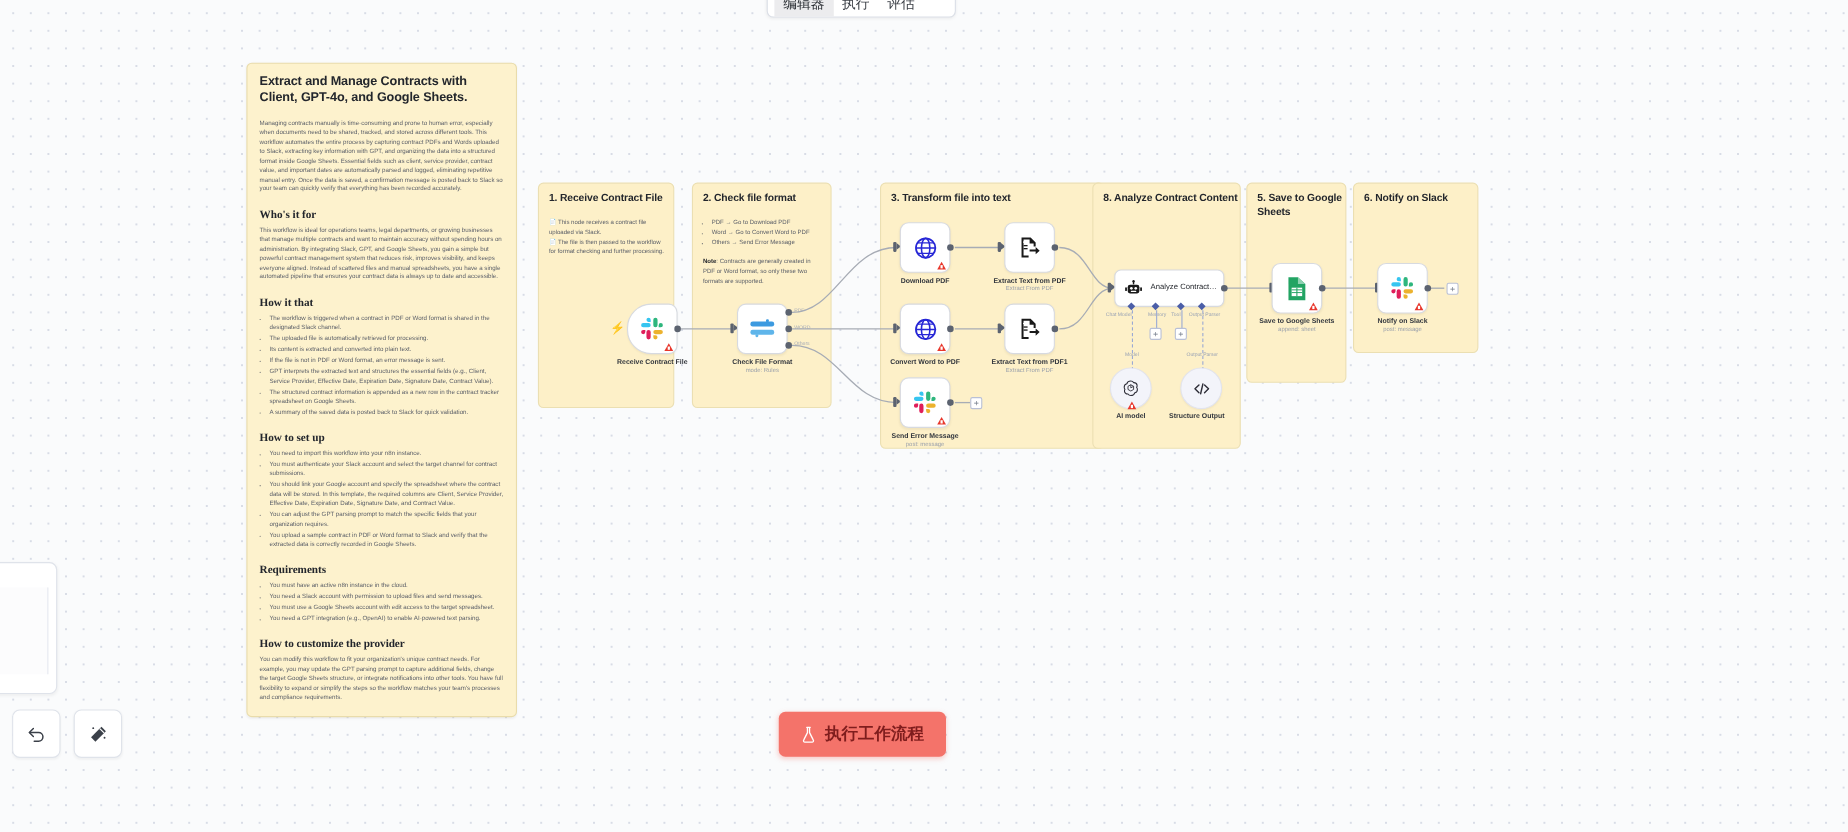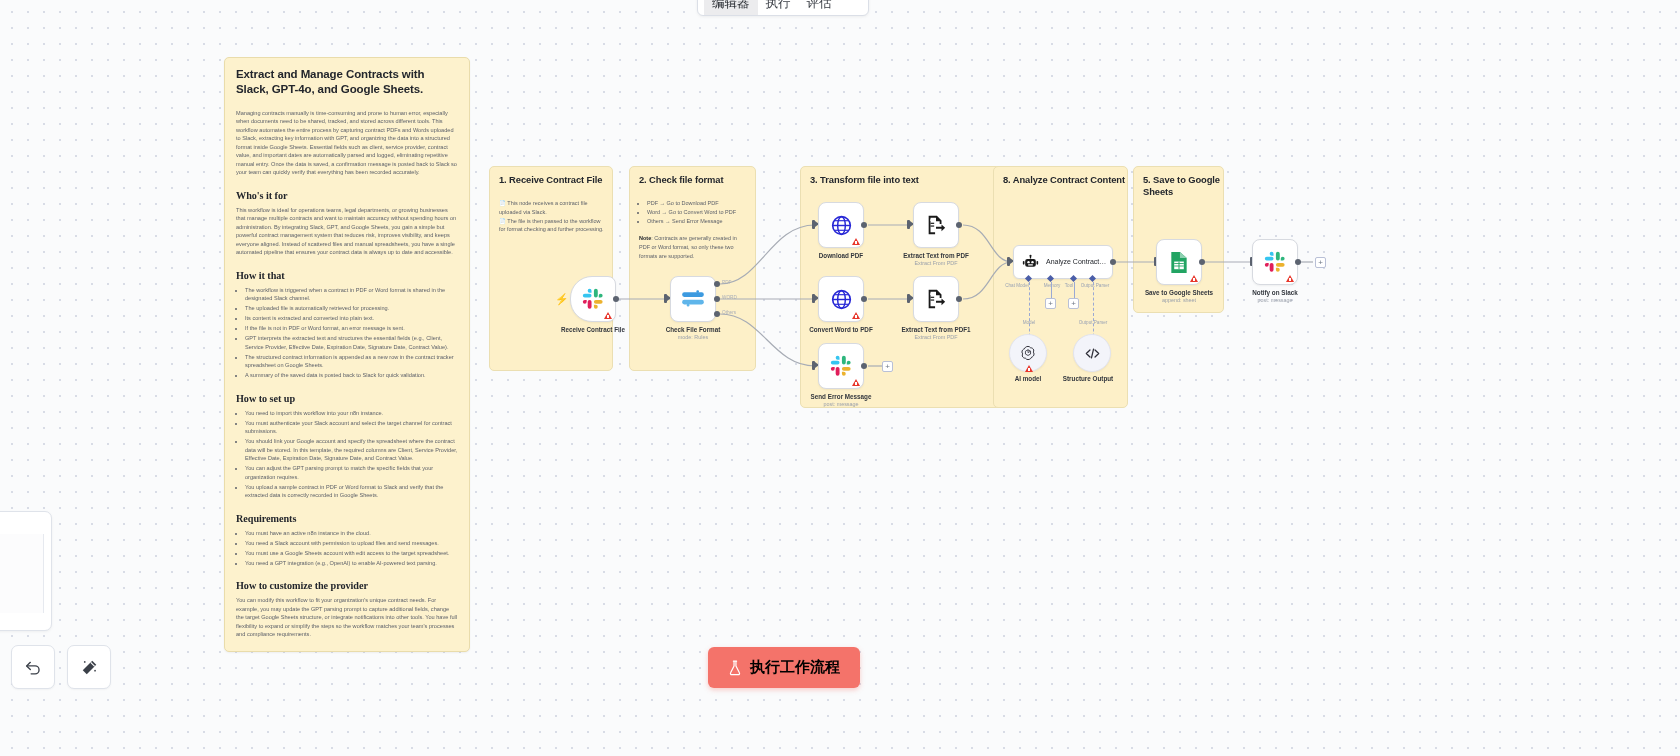--- a/index.html
+++ b/index.html
@@ -207,35 +207,35 @@
   
   .runbtn {
     position: absolute; left: 708px; top: 647px;
     width: 152px; height: 41px;
     background: #f4736a;
     border-radius: 6px;
     display: flex; align-items: center; justify-content: center;
     gap: 8px; cursor: pointer;
     box-shadow: 0 2px 5px rgba(244,115,106,.35);
   }
-  .runbtn .lbl { color: #000000; font-size: 15px; font-weight: 700; }
+  .runbtn .lbl { color: #7f1d1d; font-size: 15px; font-weight: 700; }
 </style>
 </head>
 <body>
 
 <div id="canvas">
 
   <div class="topbar">
     <div class="tab active">编辑器</div>
     <div class="tab">执行</div>
     <div class="tab">评估</div>
   </div>
 
   <div class="sticky">
-    <h1>Extract and Manage Contracts with Slack, GPT-4o, and Google Sheets.</h1>
+    <h1>Extract and Manage Contracts with Client, GPT-4o, and Google Sheets.</h1>
     <p>Managing contracts manually is time-consuming and prone to human error, especially when documents need to be shared, tracked, and stored across different tools. This workflow automates the entire process by capturing contract PDFs and Words uploaded to Slack, extracting key information with GPT, and organizing the data into a structured format inside Google Sheets. Essential fields such as client, service provider, contract value, and important dates are automatically parsed and logged, eliminating repetitive manual entry. Once the data is saved, a confirmation message is posted back to Slack so your team can quickly verify that everything has been recorded accurately.</p>
 
     <h2>Who's it for</h2>
     <p>This workflow is ideal for operations teams, legal departments, or growing businesses that manage multiple contracts and want to maintain accuracy without spending hours on administration. By integrating Slack, GPT, and Google Sheets, you gain a simple but powerful contract management system that reduces risk, improves visibility, and keeps everyone aligned. Instead of scattered files and manual spreadsheets, you have a single automated pipeline that ensures your contract data is always up to date and accessible.</p>
 
     <h2>How it that</h2>
     <ul>
       <li>The workflow is triggered when a contract in PDF or Word format is shared in the designated Slack channel.</li>
       <li>The uploaded file is automatically retrieved for processing.</li>
       <li>Its content is extracted and converted into plain text.</li>
@@ -287,24 +287,27 @@
   </div>
 
   <div class="section" style="left:800px; top:166px; width:204px; height:242px;">
     <div class="title">3. Transform file into text</div>
   </div>
 
   <div class="section" style="left:993px; top:166px; width:135px; height:242px;">
     <div class="title">8. Analyze Contract Content</div>
   </div>
 
-  <div class="section" style="left:1133px; top:166px; width:91px; height:147px;padding-left:27px;">
+  <div class="section" style="left:1133px; top:166px; width:91px; height:182px;padding-left:27px;">
     <div class="title">5. Save to Google Sheets</div>
   </div>
 
+  <div class="section" style="left:1230px; top:166px; width:114px; height:155px;">
+    <div class="title">6. Notify on Slack</div>
+  </div>
 
   <svg class="curves" width="1680" height="756">
 
     <path d="M616,299 L672,299" stroke="#a7acb5" stroke-width="1.2" fill="none"></path>
 
     <path d="M720,284 C 760,284 770,225 815,225" stroke="#a7acb5" stroke-width="1.2" fill="none"></path>
 
     <path d="M720,299 L815,299" stroke="#a7acb5" stroke-width="1.2" fill="none"></path>
 
     <path d="M720,314 C 762,314 772,366 815,366" stroke="#a7acb5" stroke-width="1.2" fill="none"></path>

